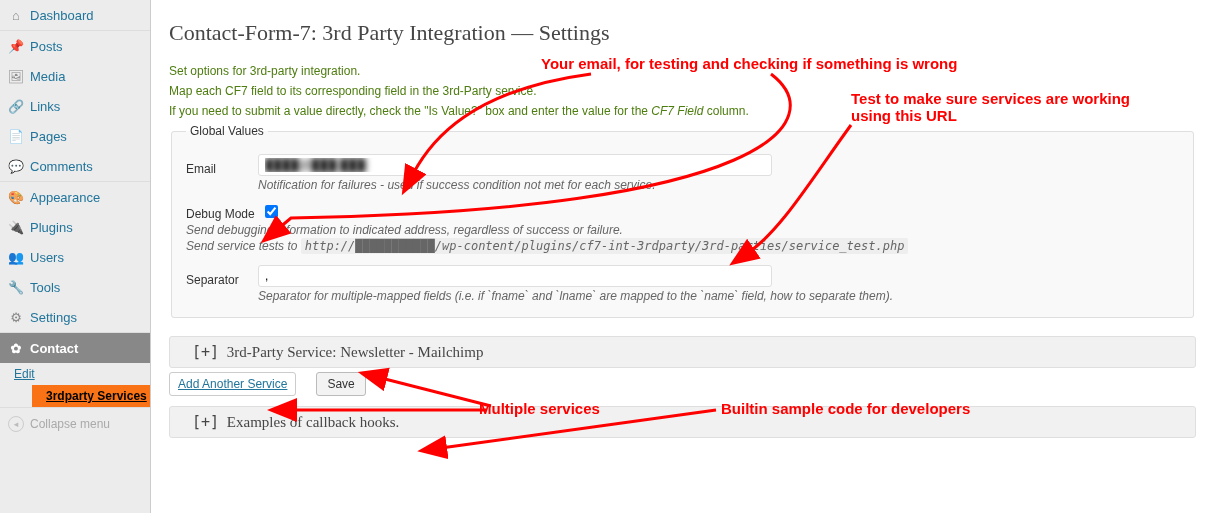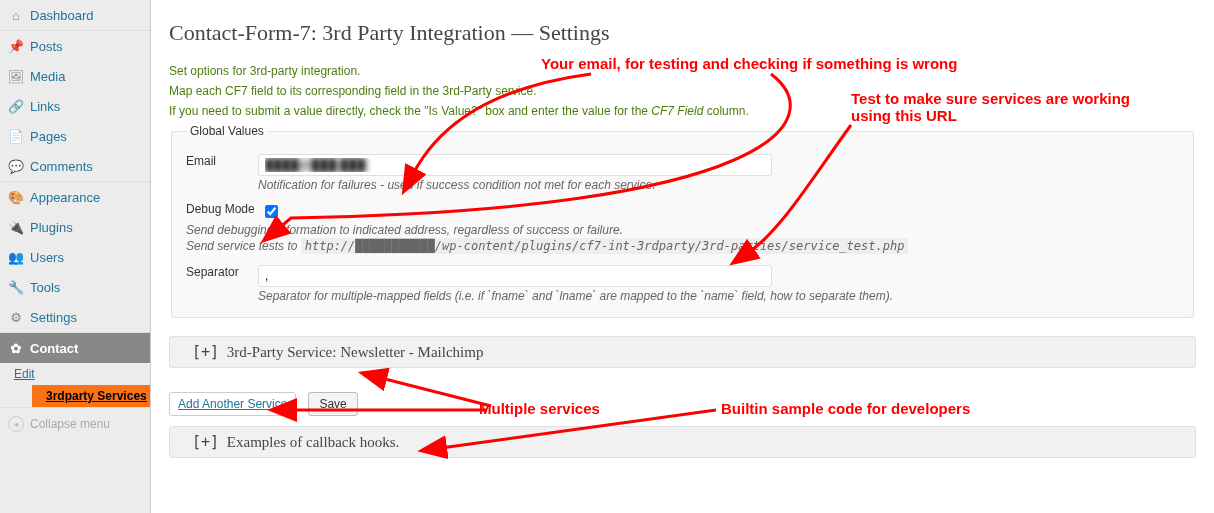--- a/index.html
+++ b/index.html
@@ -22,33 +22,33 @@
 
   
   .main { flex:1; padding:10px 18px 20px 18px; position:relative; min-width:0; }
   h2.page-title { font-size:22px; font-weight:normal; font-family: Georgia, "Times New Roman", serif; color:#464646; margin:10px 0 18px 0; }
   .desc { color:#4d7c0f; margin:6px 0; font-size:12px; }
   .desc em { font-style:italic; }
 
   
   .gv-fieldset { border:1px solid #dfdfdf; border-radius:3px; padding:10px 14px 14px 14px; background:#f9f9f9; margin-top:4px; }
   .gv-legend { font-size:12px; color:#333; padding:0 4px; }
-  .row { display:flex; align-items:flex-start; margin-top:6px; }
+  .row { display:flex; align-items:flex-end; margin-top:6px; }
   .row label.fld { width:72px; font-size:12px; }
   .row input[type=text] { width:500px; padding:3px 6px; font-size:12px; border:1px solid #dfdfdf; border-radius:3px; background:#fff; }
   .blurred { color:transparent; text-shadow: 0 0 6px rgba(0,0,0,.9); }
   .help { margin-left:72px; font-style:italic; color:#666; font-size:12px; margin-top:2px; }
   .help .mono { font-family: Consolas, Menlo, monospace; font-style:italic; background:#eee; padding:1px 4px; border-radius:2px; }
   .debug-row { margin-top:10px; }
 
   
   .svc-bar { border:1px solid #dfdfdf; background:#f1f1f1; border-radius:3px; padding:6px 22px; font-family: Georgia, "Times New Roman", serif; font-size:15px; color:#464646; margin-top:18px; cursor:pointer; }
   .svc-bar .toggle { font-family: Consolas, monospace; margin-right:4px; }
 
-  .btnrow { margin-top:24px; display:flex; gap:12px; }
+  .btnrow { margin-top:4px; display:flex; gap:20px; }
   .linkbtn { border:1px solid #ccc; background:#fff; padding:4px 8px; border-radius:3px; color:#21759b; text-decoration:underline; cursor:pointer; font-size:12px; }
   .savebtn { border:1px solid #bbb; background:#f3f3f3; padding:4px 10px; border-radius:3px; cursor:pointer; font-size:12px; }
 
   
   .anno { position:absolute; color:#ff0000; font-weight:bold; font-size:15px; pointer-events:none; white-space:nowrap; }
   svg.arrows { position:absolute; left:0; top:0; pointer-events:none; }
 </style>
 </head>
 <body>
 

